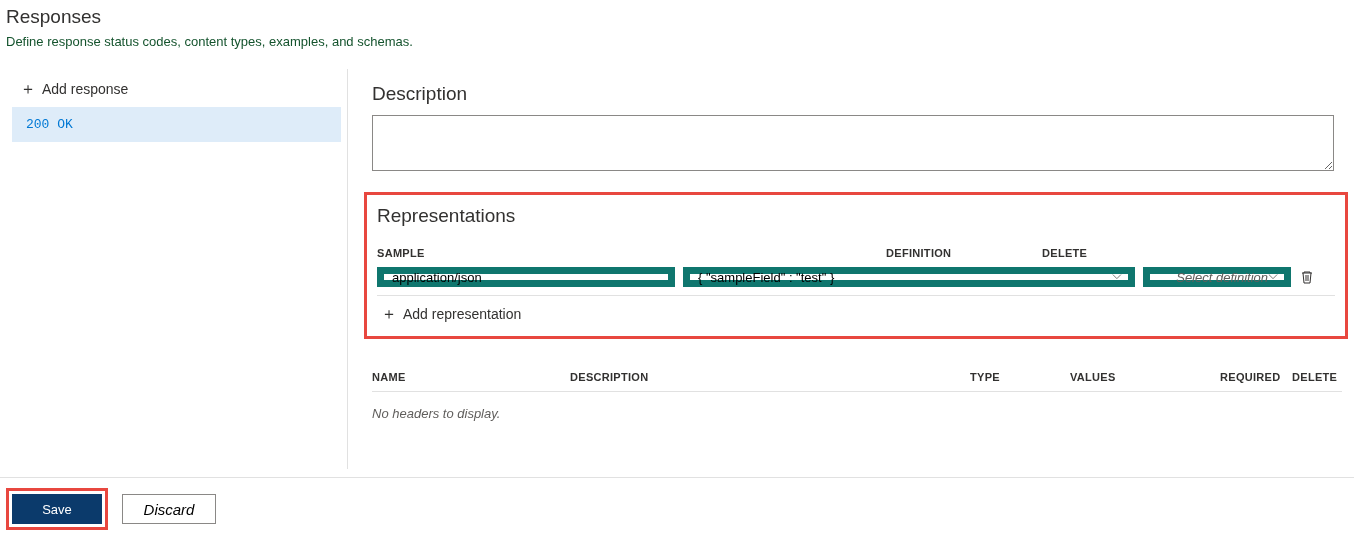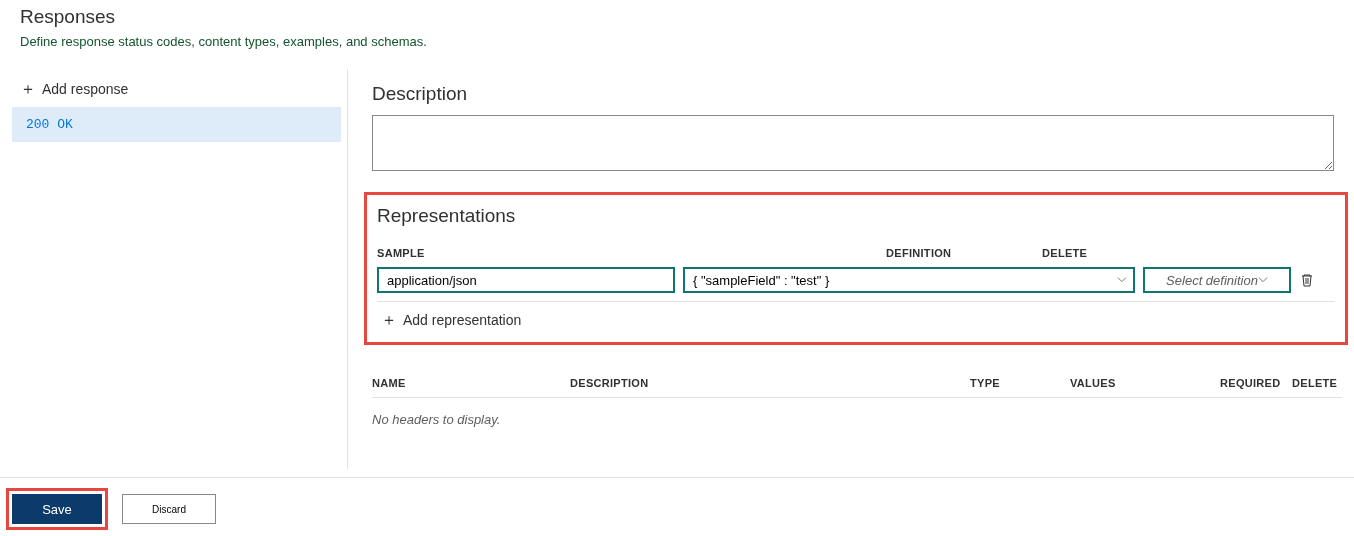--- a/index.html
+++ b/index.html
@@ -5,21 +5,21 @@
   * { box-sizing: border-box; }
   html, body {
     margin: 0; padding: 0;
     font-family: "Segoe UI", Arial, sans-serif;
     font-size: 13px;
     color: #323130;
     background: #ffffff;
     width: 1354px;
   }
   .page { width: 1354px; }
-  .header { padding: 6px 0 6px 20px; }
+  .header { padding: 6px 0 6px 6px; }
   .title { font-size: 19px; font-weight: 400; color: #323130; margin: 0 0 6px 0; }
   .subtitle { font-size: 13px; color: #14532d; margin: 0 0 14px 0; }
 
   .body-row { display: flex; border-top: 0; }
   .left-col { width: 348px; padding: 8px 0 0 12px; border-right: 1px solid #e1e1e1; min-height: 400px; }
   .right-col { flex: 1; padding: 10px 0 0 24px; overflow: hidden; }
 
   .add-response { display: flex; align-items: center; gap: 6px; padding: 4px 8px; cursor: pointer; font-size: 14px; }
   .plus-icon { font-size: 16px; line-height: 1; font-weight: 300; }
   .resp-item {
@@ -53,22 +53,22 @@
 
   .rep-table { width: 100%; }
   .rep-head { display: flex; font-size: 11px; font-weight: 600; color: #323130; letter-spacing: 0.3px; padding: 10px 0 6px 0; }
   .rep-head-ct { width: 310px; }
   .rep-head-sample { width: 466px; }
   .rep-head-def { width: 156px; margin-left: 43px; }
   .rep-head-del { width: 40px; }
 
   .rep-row { display: flex; gap: 8px; align-items: center; padding: 2px 0 8px 0; border-bottom: 1px solid #e1e1e1;}
   .input-box {
-    border: 2px solid #0f766e; height: 26px; padding: 2px 6px; font-size: 13px;
-    background: #fff; display: flex; align-items: center; justify-content: center;
+    border: 7px solid #0f766e; height: 20px; padding: 2px 6px; font-size: 13px;
+    background: #fff; display: flex; align-items: center; justify-content: flex-end;
   }
   .ct-input { width: 298px; }
   .sample-input { width: 452px; }
   .def-input { width: 148px; color: #605e5c; font-style: italic; }
   .chev { width: 10px; height: 10px; }
   .trash { width: 16px; height: 16px; cursor: pointer; color:#323130; }
 
   .add-rep { display: flex; align-items: center; gap: 6px; padding: 10px 4px 2px 4px; cursor: pointer; font-size: 14px; }
 
   .headers-section { margin-top: 20px; width: 970px; }
@@ -77,21 +77,21 @@
   .hdr-desc { width: 400px; }
   .hdr-type { width: 100px; }
   .hdr-values { width: 150px; }
   .hdr-req { width: 72px; }
   .hdr-del { width: 44px; }
   .no-headers { font-style: italic; color: #605e5c; padding: 14px 0 0 0; font-size: 13px; }
 
   .footer { border-top: 1px solid #e1e1e1; margin-top: 8px; padding: 10px 0 18px 6px; display: flex; gap: 14px; align-items: center; }
   .save-wrap { border: 3px solid #e8473f; padding: 3px; }
   .save-btn { background: #0b3a6b; color: #fff; border: none; width: 90px; height: 30px; font-size: 13px; cursor: pointer; }
-  .discard-btn { background: #fff; border: 1px solid #8a8886; width: 94px; height: 30px; font-size: 10px; cursor: pointer; }
+  .discard-btn { background: #fff; border: 1px solid #8a8886; width: 94px; height: 30px; font-size: 15px; cursor: pointer; font-style: italic; }
   input.txt, .txt { border:none; outline:none; width:100%; font-family:inherit; font-size:13px; background:transparent;}
 </style>
 </head>
 <body>
 
 <div class="page">
   <div class="header">
     <h1 class="title">Responses</h1>
     <p class="subtitle">Define response status codes, content types, examples, and schemas.</p>
   </div>

